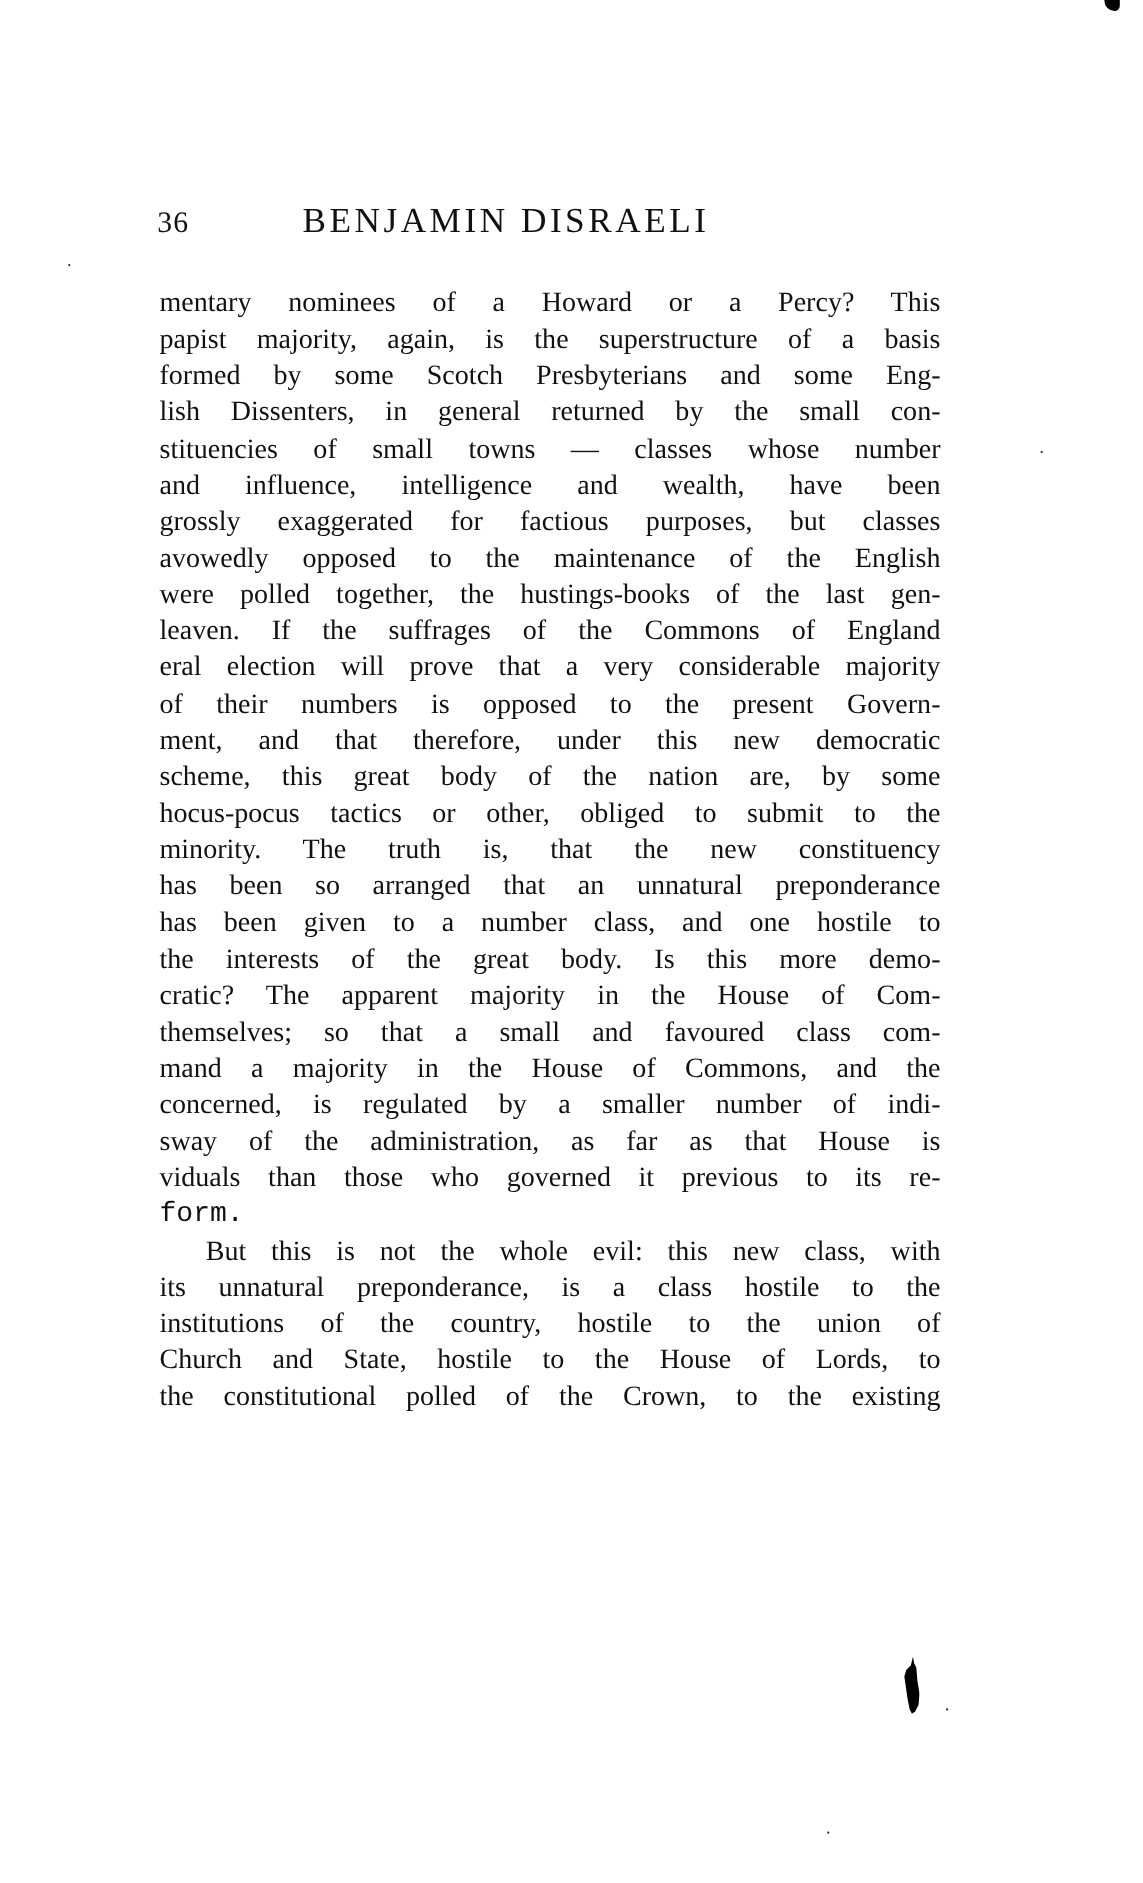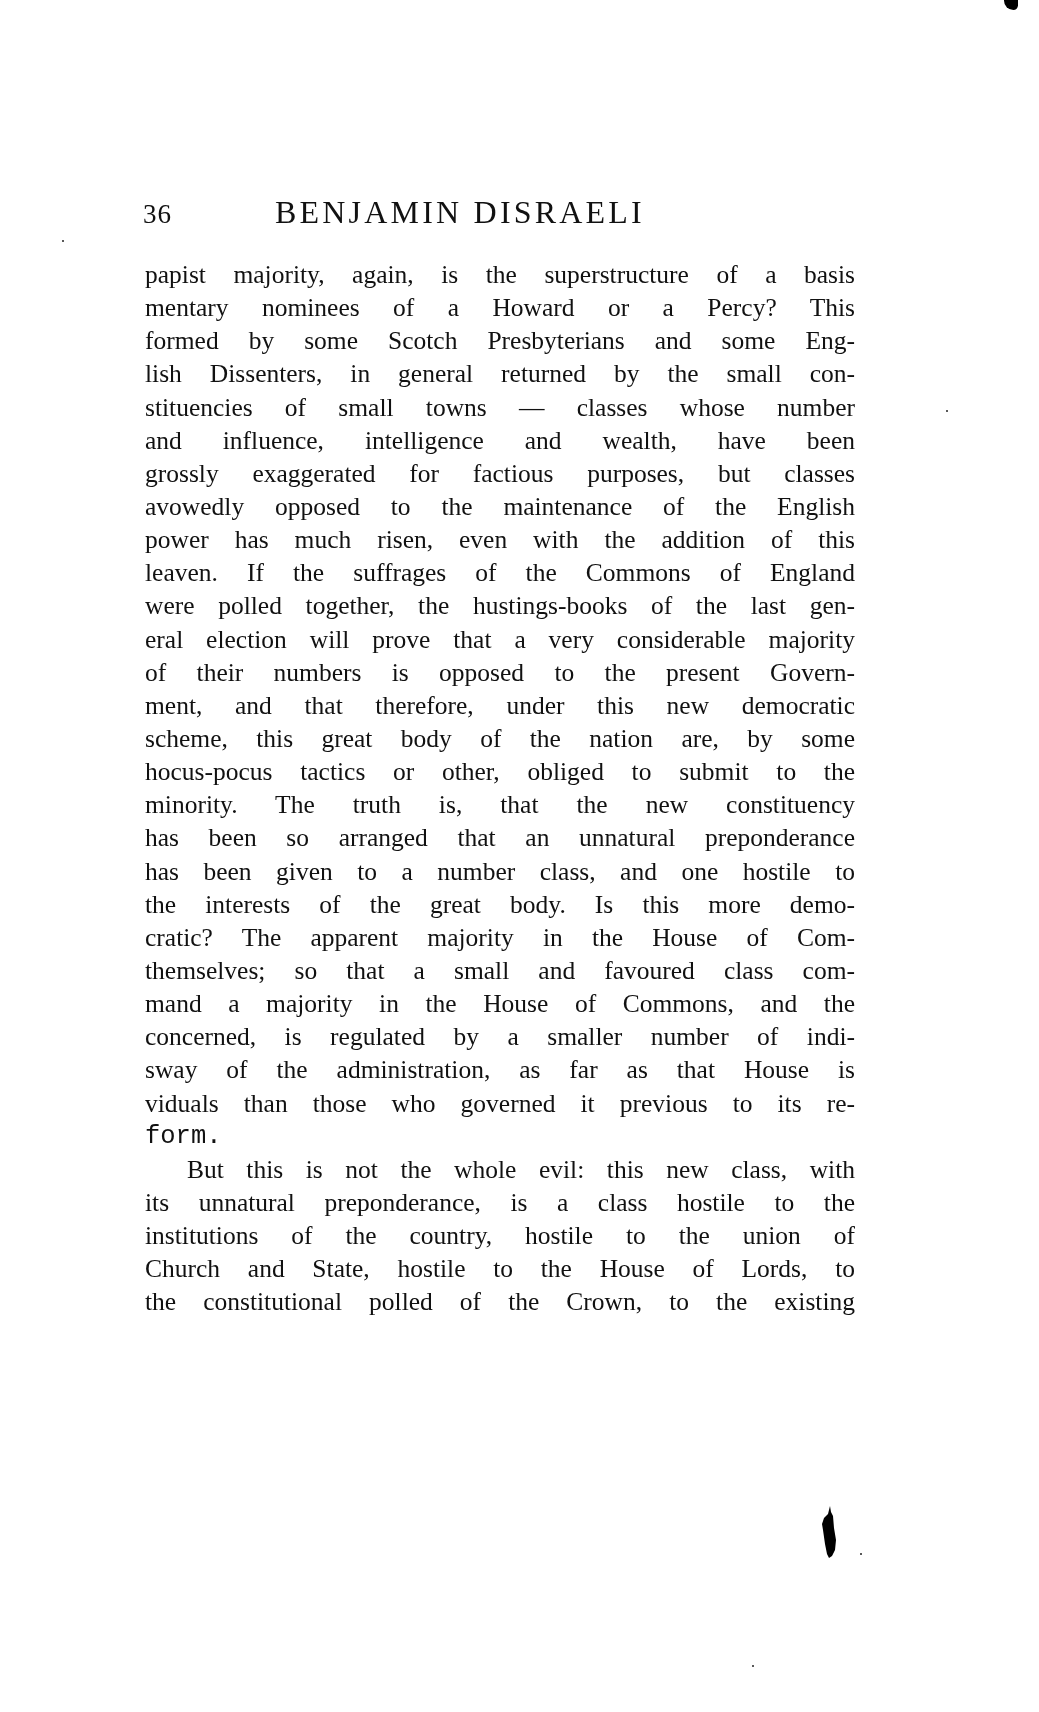--- a/index.html
+++ b/index.html
@@ -16,21 +16,21 @@
       color: #111111;
     }
     .page {
       position: absolute;
       left: 0; top: 0;
       width: 1039px; height: 1712px;
     }
     .running-head {
       position: absolute;
       left: 143px;
-      top: 194px;
+      top: 182px;
       width: 712px;
       height: 36px;
     }
     .page-number {
       position: absolute;
       left: 0;
       top: 2px;
       font-size: 27px;
       line-height: 36px;
       letter-spacing: 1px;
@@ -97,31 +97,30 @@
 <div class="page">
 
   <div class="corner-mark"></div>
 
   <div class="running-head">
     <span class="page-number">36</span>
     <span class="running-title">BENJAMIN DISRAELI</span>
   </div>
 
   <div class="text-block">
+    <span class="line">mentary nominees of a Howard or a Percy? This</span>
     <span class="line">papist majority, again, is the superstructure of a basis</span>
-    <span class="line">mentary nominees of a Howard or a Percy? This</span>
     <span class="line">formed by some Scotch Presbyterians and some Eng-</span>
     <span class="line">lish Dissenters, in general returned by the small con-</span>
     <span class="line">stituencies of small towns — classes whose number</span>
     <span class="line">and influence, intelligence and wealth, have been</span>
     <span class="line">grossly exaggerated for factious purposes, but classes</span>
     <span class="line">avowedly opposed to the maintenance of the English</span>
-    <span class="line">power has much risen, even with the addition of this</span>
+    <span class="line">were polled together, the hustings-books of the last gen-</span>
     <span class="line">leaven. If the suffrages of the Commons of England</span>
-    <span class="line">were polled together, the hustings-books of the last gen-</span>
     <span class="line">eral election will prove that a very considerable majority</span>
     <span class="line">of their numbers is opposed to the present Govern-</span>
     <span class="line">ment, and that therefore, under this new democratic</span>
     <span class="line">scheme, this great body of the nation are, by some</span>
     <span class="line">hocus-pocus tactics or other, obliged to submit to the</span>
     <span class="line">minority. The truth is, that the new constituency</span>
     <span class="line">has been so arranged that an unnatural preponderance</span>
     <span class="line">has been given to a number class, and one hostile to</span>
     <span class="line">the interests of the great body. Is this more demo-</span>
     <span class="line">cratic? The apparent majority in the House of Com-</span>

